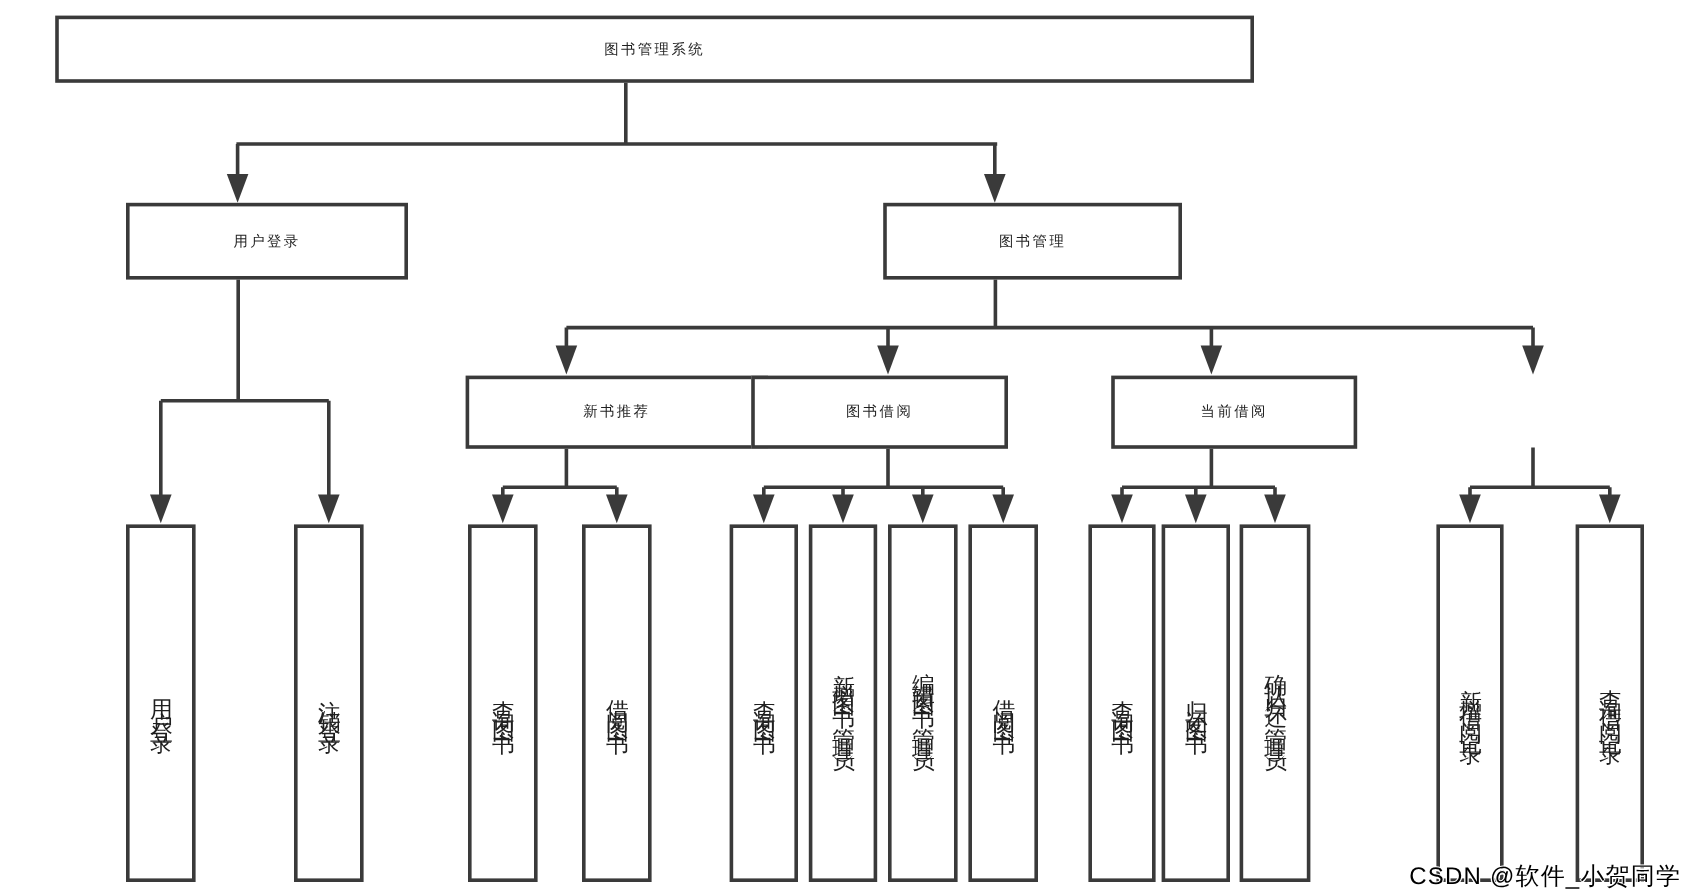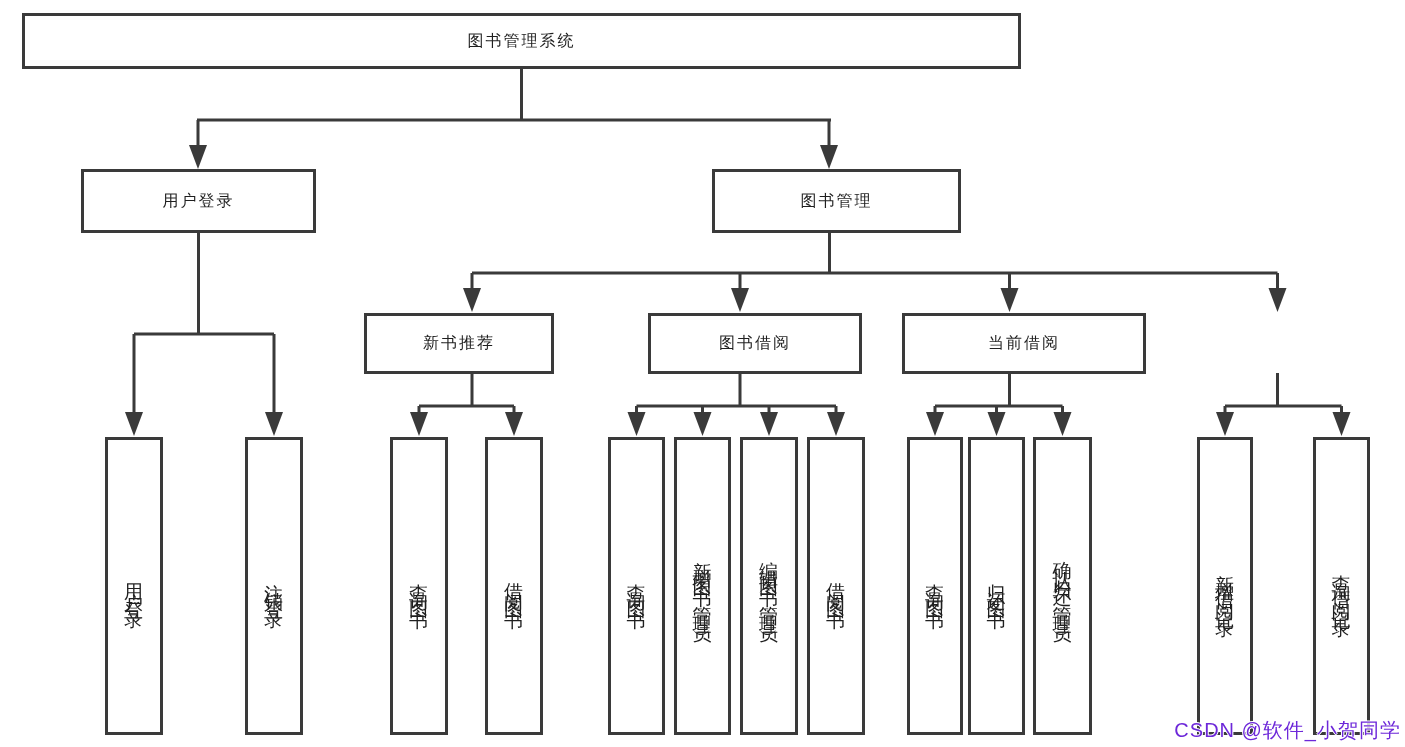--- a/index.html
+++ b/index.html
@@ -13,44 +13,45 @@
   }
   .connectors{position:absolute;left:0;top:0;width:1405px;height:747px;pointer-events:none;}
   .connectors path{stroke:#3a3a3a;stroke-width:3;fill:none;}
   .connectors polygon{fill:#3a3a3a;stroke:none;}
   .box{
     position:absolute;
     box-sizing:border-box;
     background:#ffffff;
     border:3px solid #3a3a3a;
     display:flex;align-items:center;justify-content:center;
-    font-size:16px;
+    font-size:12px;
     letter-spacing:2px;
     white-space:nowrap;
     z-index:2;
+    margin-left:24px;
   }
   .vbox{
     position:absolute;
     box-sizing:border-box;
     background:#ffffff;
     border:3px solid #3a3a3a;
     display:flex;align-items:center;justify-content:center;
     writing-mode:vertical-rl;
     text-orientation:mixed;
     font-size:19px;
     letter-spacing:9px;
     line-height:1;
     z-index:2;
   }
   .watermark{
     position:absolute;
     right:4px;bottom:3px;
     font-size:20px;
     letter-spacing:1px;
-    color:#6d28d9;
+    color:#000000;
     text-shadow:1px 0 0 #fff,-1px 0 0 #fff,0 1px 0 #fff,0 -1px 0 #fff;
     z-index:3;
     white-space:nowrap;
   }
 </style>
 </head>
 <body>
 
 <div class="canvas">
 
@@ -109,23 +110,23 @@
         <polygon points="1225,436 1216,412 1234,412"></polygon>
         <polygon points="1341.5,436 1332.5,412 1350.5,412"></polygon>
       </g>
   </svg>
 
   <div class="box" style="left:22px;top:13px;width:999px;height:56px">图书管理系统</div>
 
   <div class="box" style="left:81px;top:169px;width:235px;height:64px">用户登录</div>
   <div class="box" style="left:712px;top:169px;width:249px;height:64px">图书管理</div>
 
-  <div class="box" style="left:364px;top:313px;width:190px;height:61px">新书推荐</div>
-  <div class="box" style="left:648px;top:313px;width:214px;height:61px">图书借阅</div>
-  <div class="box" style="left:902px;top:313px;width:244px;height:61px">当前借阅</div>
+  <div class="box" style="left:364px;top:313px;width:252px;height:61px">新书推荐</div>
+  <div class="box" style="left:602px;top:313px;width:214px;height:61px">图书借阅</div>
+  <div class="box" style="left:902px;top:313px;width:205px;height:61px">当前借阅</div>
 
   <div class="vbox" style="left:105px;top:437px;width:58px;height:298px">用户登录</div>
   <div class="vbox" style="left:245px;top:437px;width:58px;height:298px">注销登录</div>
 
   <div class="vbox" style="left:390px;top:437px;width:58px;height:298px">查询图书</div>
   <div class="vbox" style="left:485px;top:437px;width:58px;height:298px">借阅图书</div>
 
   <div class="vbox" style="left:608px;top:437px;width:57px;height:298px">查询图书</div>
   <div class="vbox" style="left:674px;top:437px;width:57px;height:298px">新增图书（管理员）</div>
   <div class="vbox" style="left:740px;top:437px;width:58px;height:298px">编辑图书（管理员）</div>

